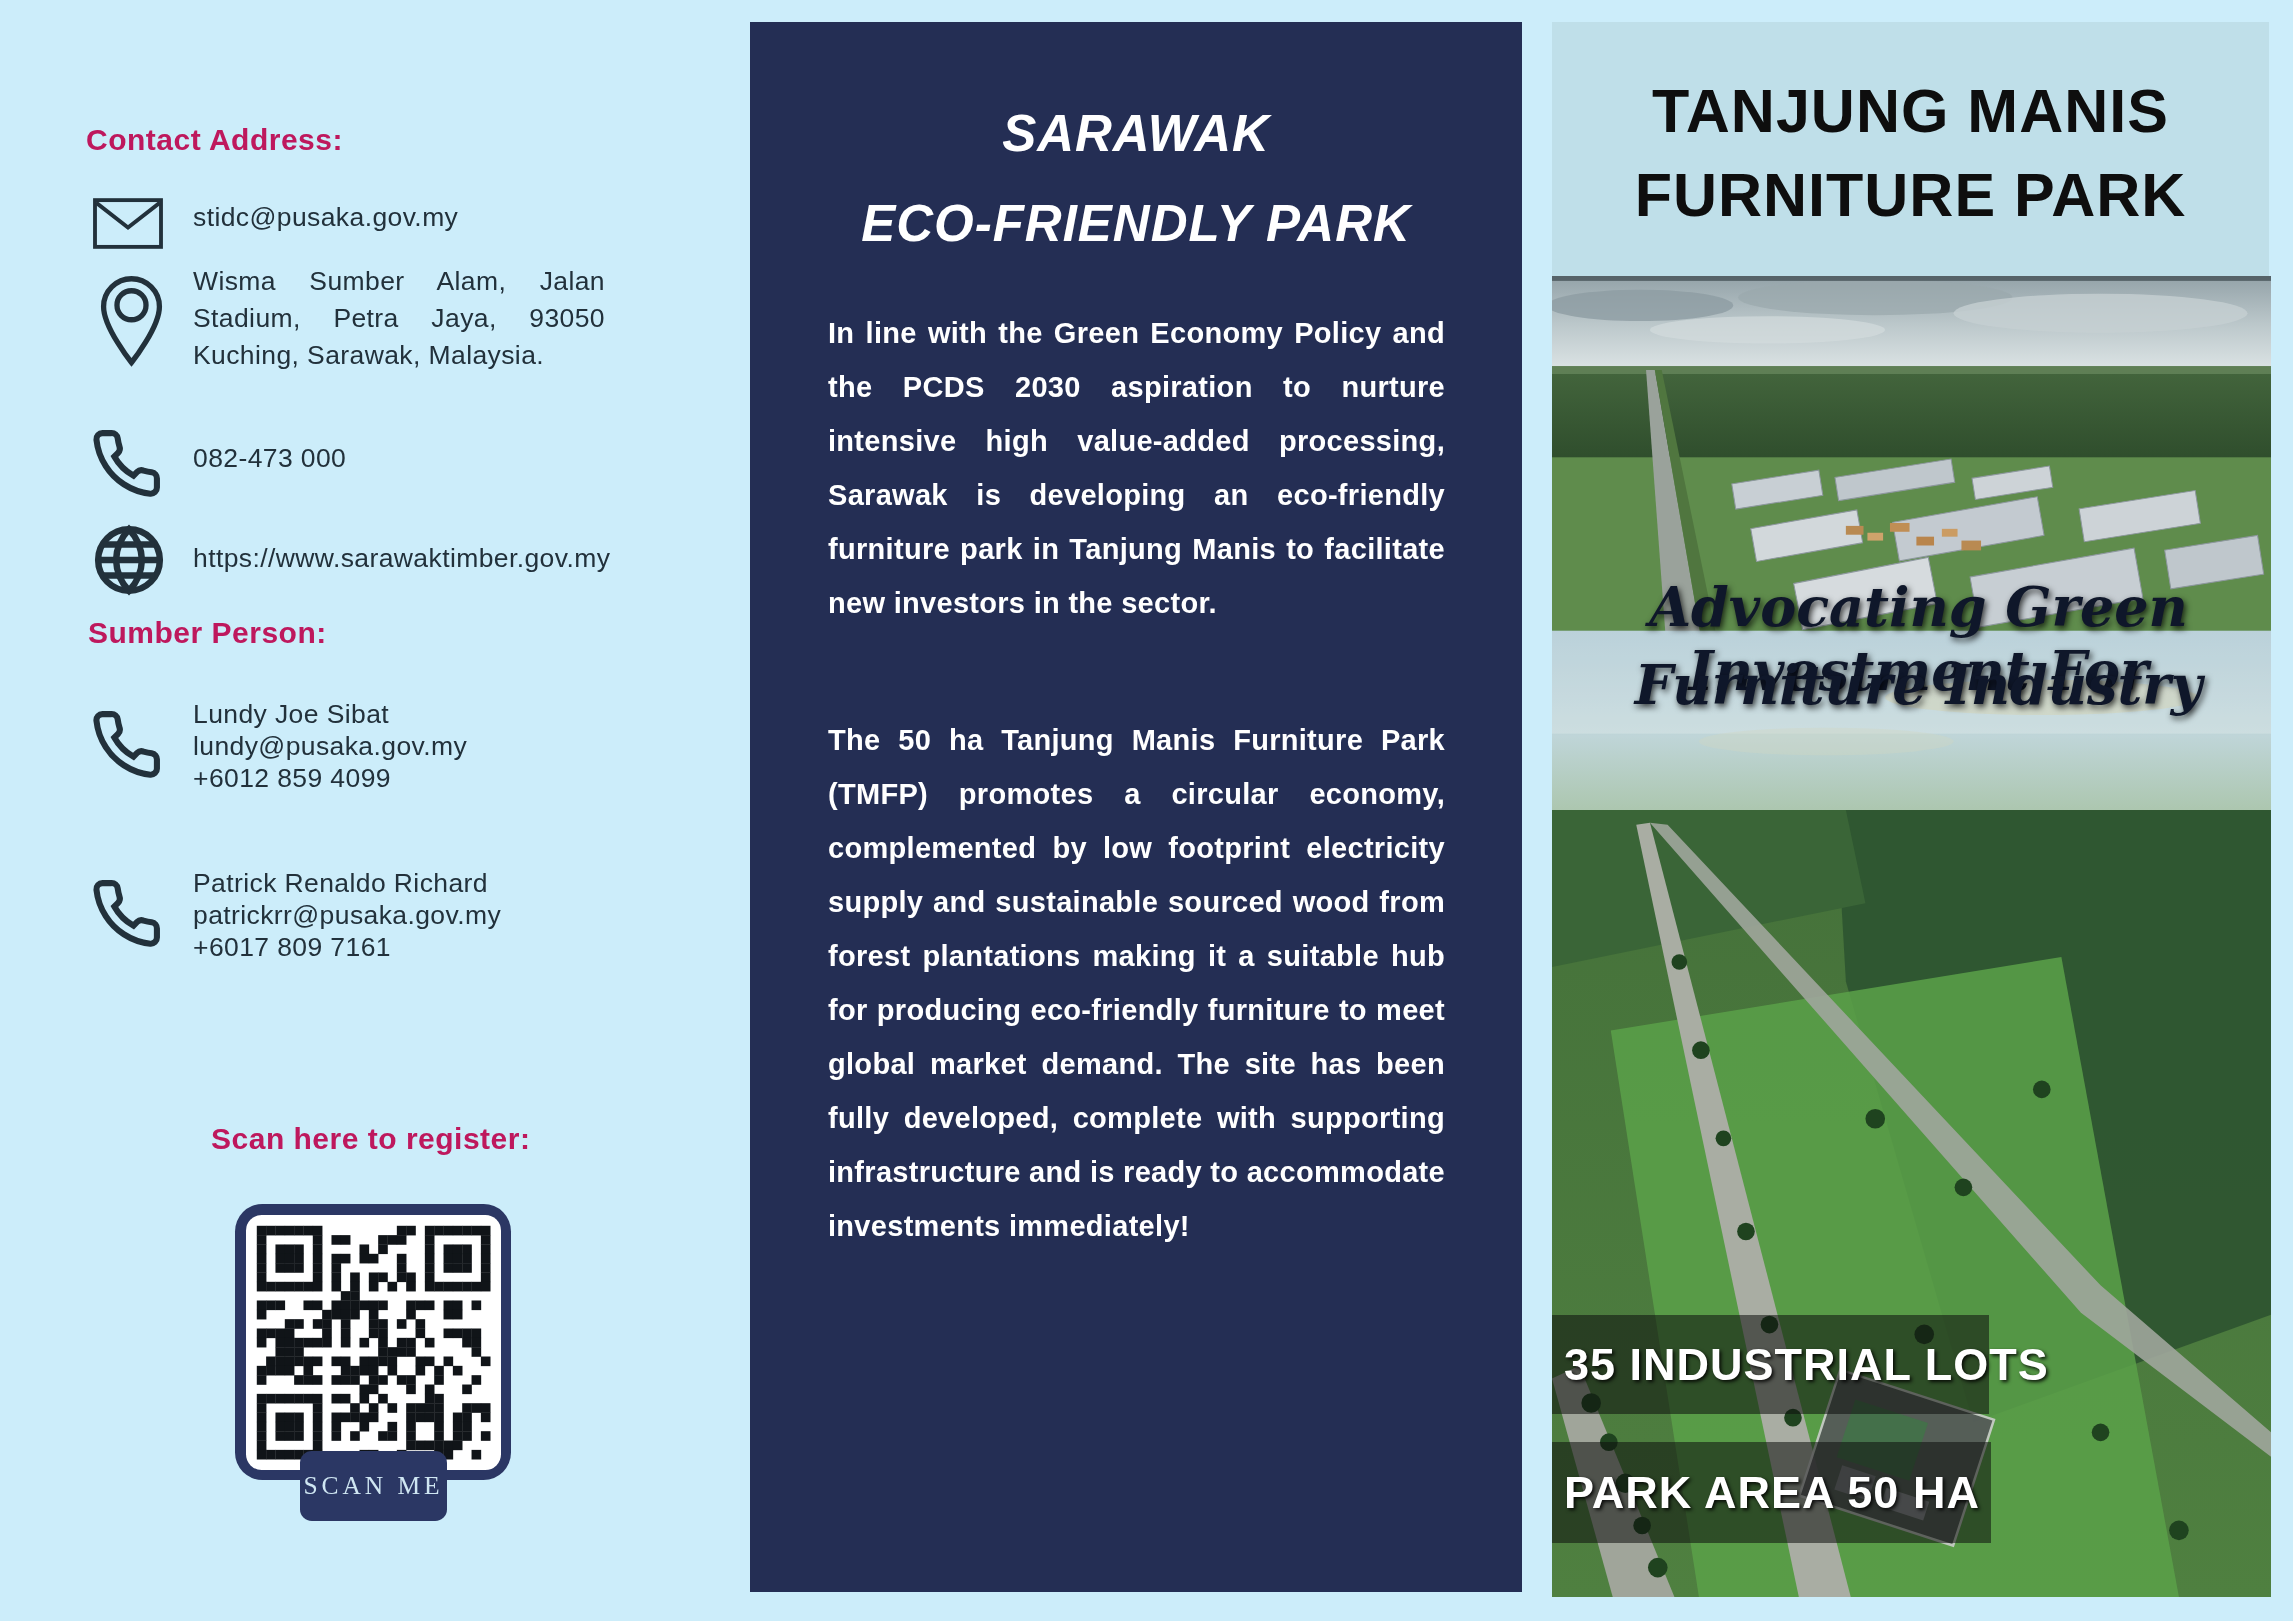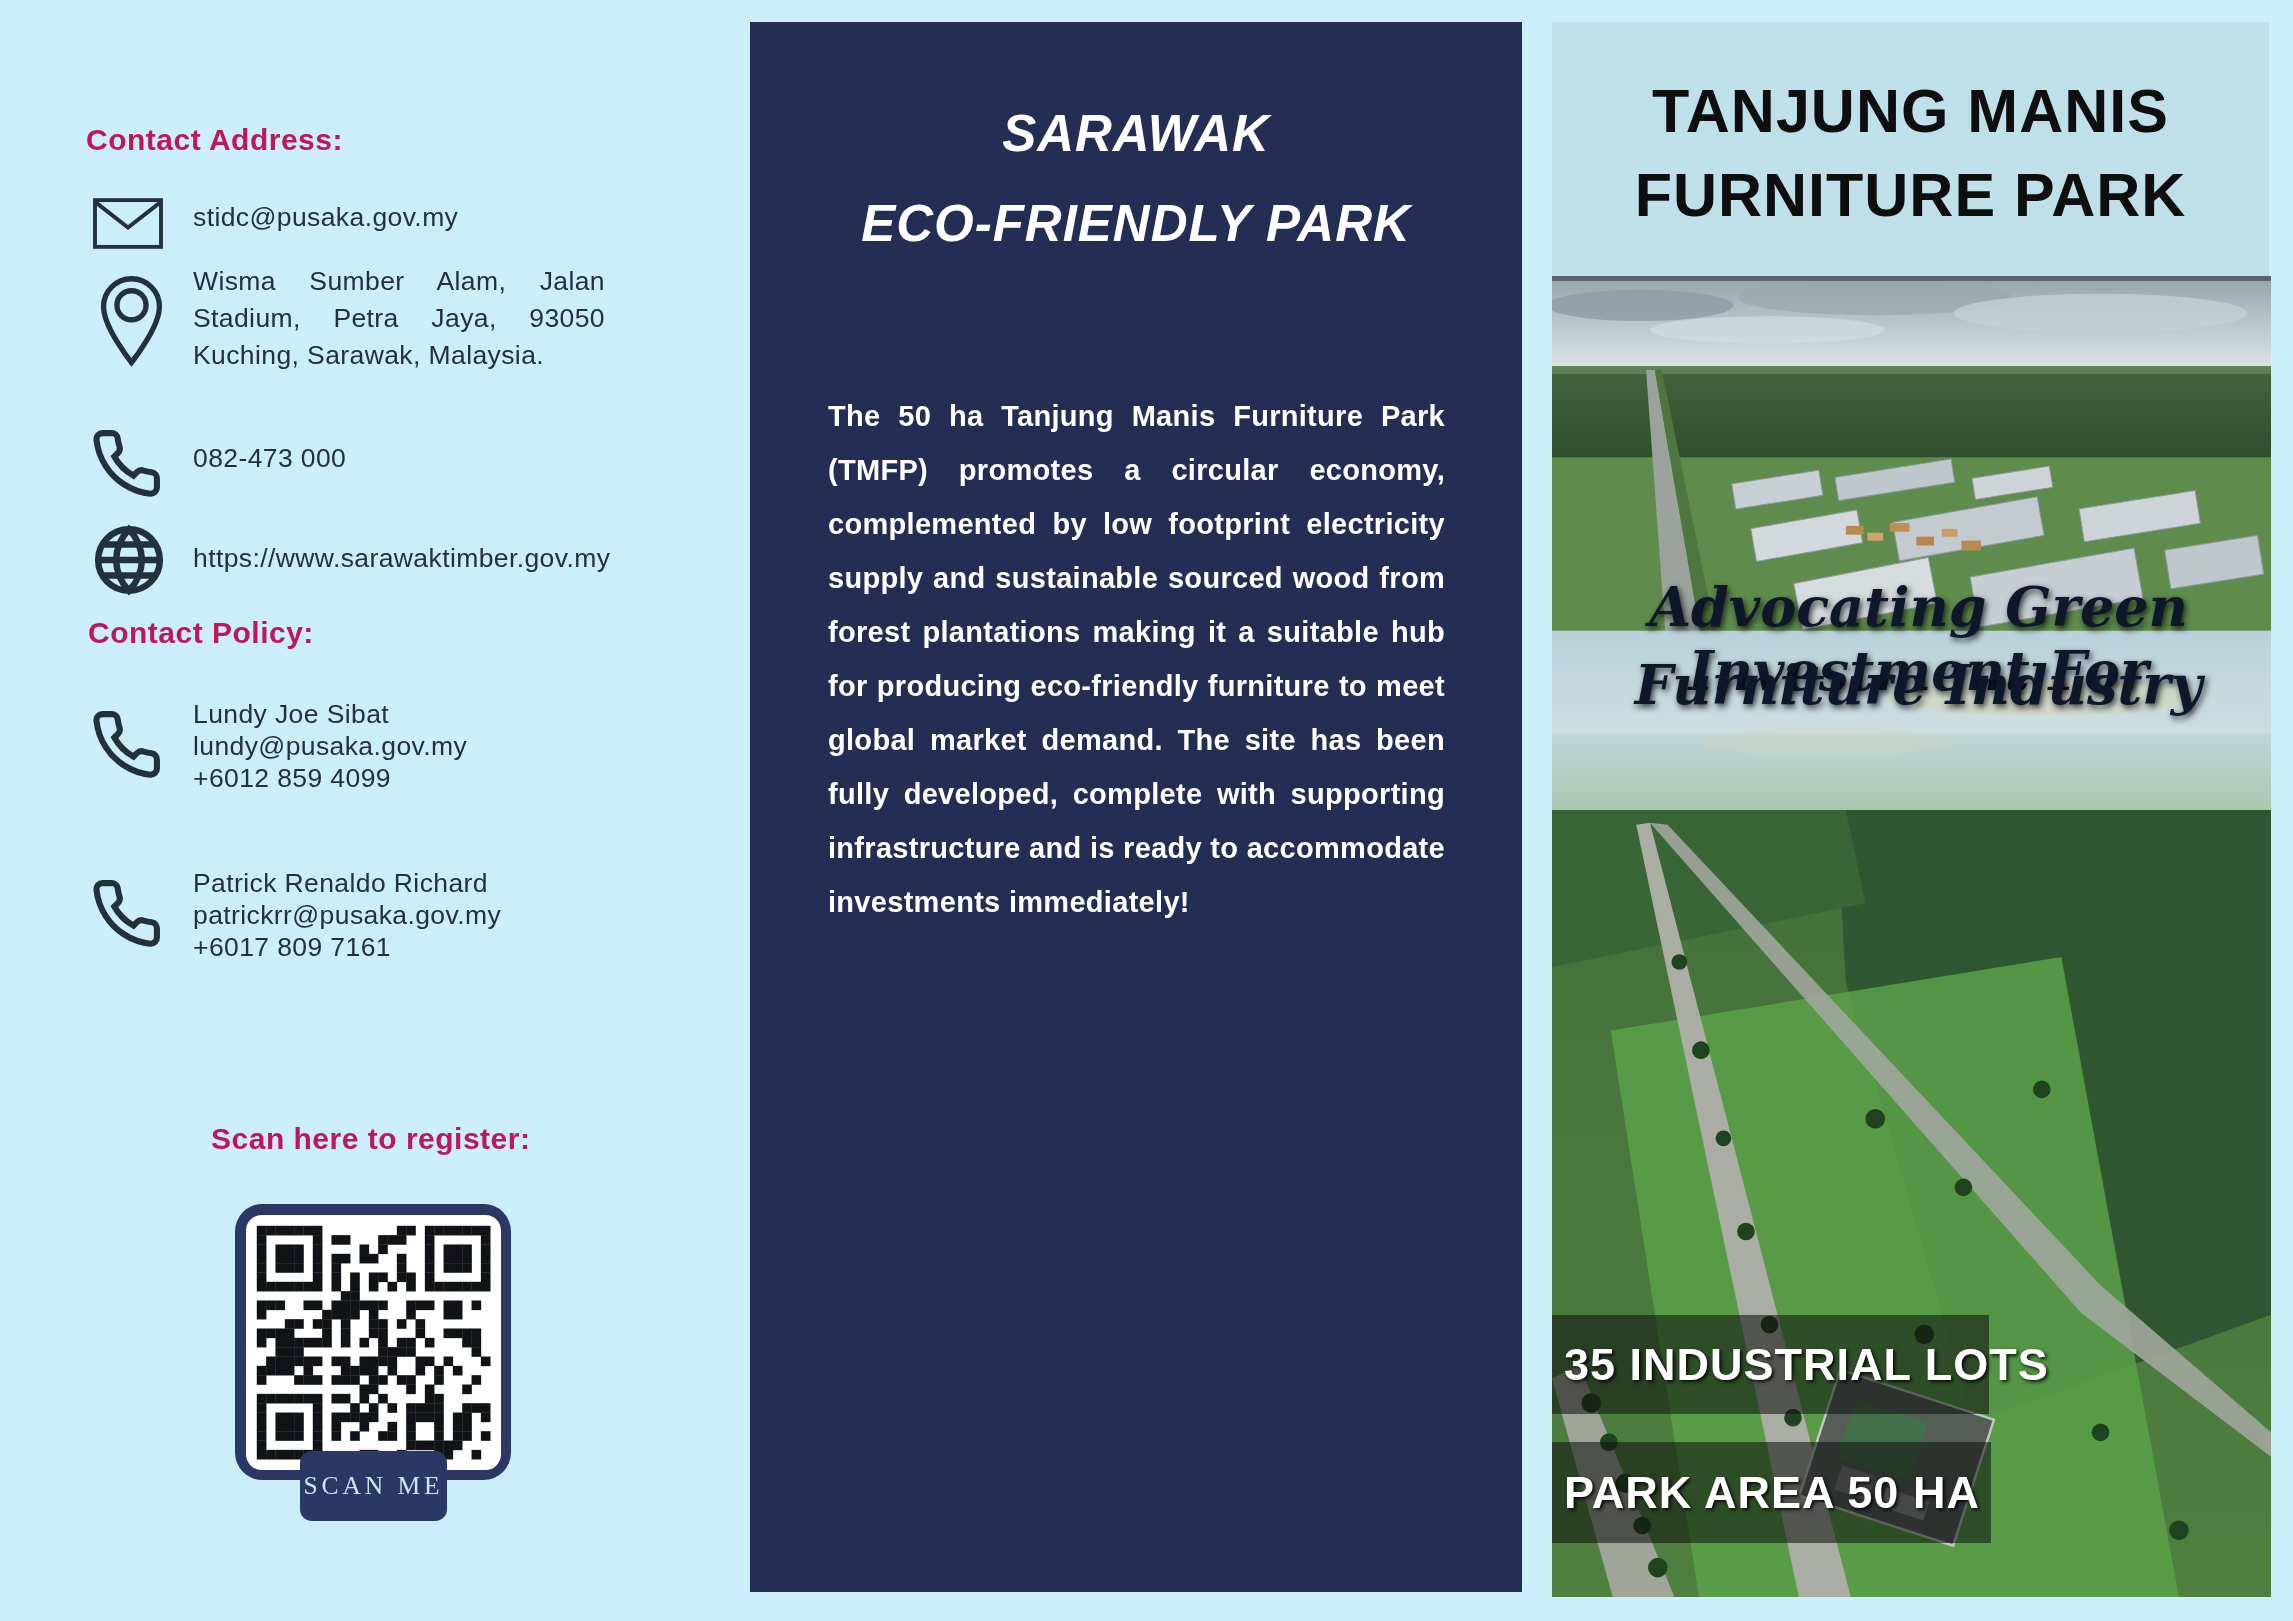--- a/index.html
+++ b/index.html
@@ -132,21 +132,21 @@
   <svg width="74" height="74" viewBox="0 0 24 24" fill="none" stroke="currentColor" stroke-width="2.1">
     <circle cx="12" cy="12" r="10"></circle>
     <line x1="2" y1="12" x2="22" y2="12"></line>
     <line x1="3.8" y1="7" x2="20.2" y2="7"></line>
     <line x1="3.8" y1="17" x2="20.2" y2="17"></line>
     <path d="M12 2 a15.3 15.3 0 0 1 4.2 10 15.3 15.3 0 0 1-4.2 10 15.3 15.3 0 0 1-4.2-10 15.3 15.3 0 0 1 4.2-10 z"></path>
   </svg>
 </div>
 <div class="abs lp-text" id="website-text">https://www.sarawaktimber.gov.my</div>
 
-<div class="abs lp-heading" id="person-heading">Contact Policy:</div>
+<div class="abs lp-heading" id="person-heading">Sumber Person:</div>
 
 <div class="abs lp-icon" id="c1-icon">
   <svg width="73" height="73" viewBox="0 0 24 24" fill="none" stroke="currentColor" stroke-width="2">
     <path d="M22 16.92v3a2 2 0 0 1-2.18 2 19.79 19.79 0 0 1-8.63-3.07 19.5 19.5 0 0 1-6-6 19.79 19.79 0 0 1-3.07-8.67A2 2 0 0 1 4.11 2h3a2 2 0 0 1 2 1.72c.12.91.32 1.8.57 2.66a2 2 0 0 1-.45 2.11L8 9.71a16 16 0 0 0 6.29 6.29l1.22-1.23a2 2 0 0 1 2.11-.45c.86.25 1.75.45 2.66.57A2 2 0 0 1 22 16.92z"></path>
   </svg>
 </div>
 <div class="abs lp-text" id="c1-text">
   <div>Lundy Joe Sibat</div>
   <div>lundy@pusaka.gov.my</div>
   <div>+6012 859 4099</div>
@@ -475,20 +475,21 @@
     <span>SCAN ME</span>
   </div>
 </div>
 
 <div class="abs" id="mid-panel">
   <div id="mid-title">
     <div>SARAWAK</div>
     <div>ECO-FRIENDLY PARK</div>
   </div>
   <div id="mid-body">
+    <div id="mid-para1">In line with the Green Economy Policy and the PCDS 2030 aspiration to nurture intensive high value-added processing, Sarawak is developing an eco-friendly furniture park in Tanjung Manis to facilitate new investors in the sector.</div>
     <div id="mid-para2">The 50 ha Tanjung Manis Furniture Park (TMFP) promotes a circular economy, complemented by low footprint electricity supply and sustainable sourced wood from forest plantations making it a suitable hub for producing eco-friendly furniture to meet global market demand. The site has been fully developed, complete with supporting infrastructure and is ready to accommodate investments immediately!</div>
   </div>
 </div>
 
 <div class="abs" id="right-header">
   <div id="right-title">
     <div>TANJUNG MANIS</div>
     <div>FURNITURE PARK</div>
   </div>
 </div>

